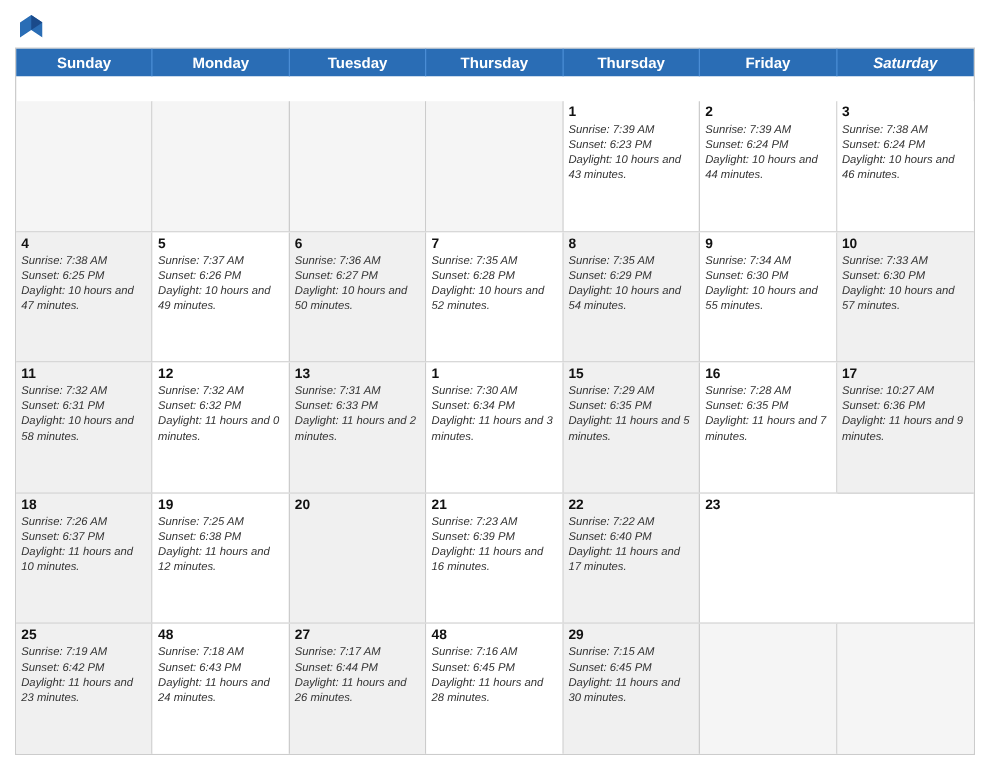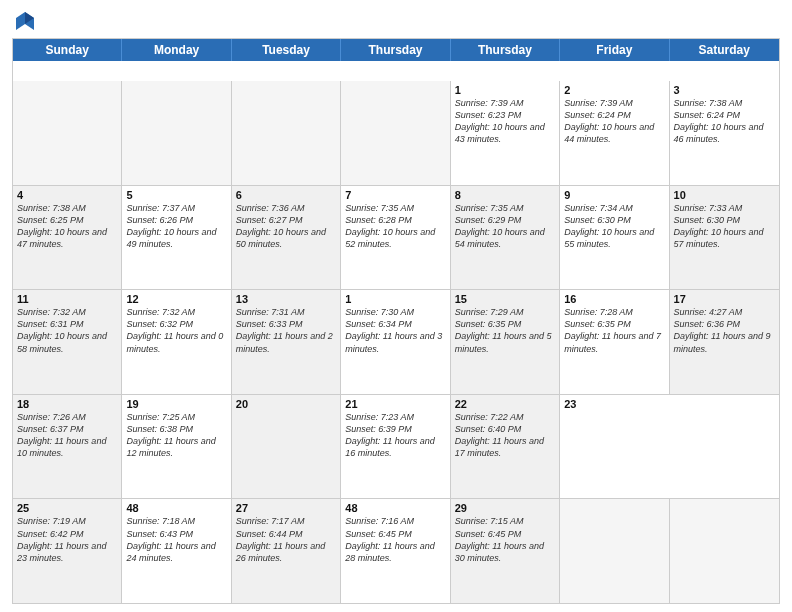--- a/index.html
+++ b/index.html
@@ -68,21 +68,21 @@
       background: #2a6db5;
     }
     .cal-header-cell {
       color: #fff;
       font-size: 12px;
       font-weight: bold;
       text-align: center;
       padding: 4px 2px;
       border-right: 1px solid #4a8dd5;
     }
-    .cal-header-cell:last-child { border-right: none; }
+    .cal-header-cell:last-child { border-right: none; font-style: italic; }
     .cal-body {
       flex: 1;
       display: flex;
       flex-direction: column;
     }
     .cal-row {
       display: grid;
       grid-template-columns: repeat(7, 1fr);
       flex: 1;
       border-top: 1px solid #ccc;
@@ -260,21 +260,21 @@
           </div>
           <div class="cal-cell">
             <div class="day-num">16</div>
             <div class="cell-text">Sunrise: 7:28 AM
 Sunset: 6:35 PM
 Daylight: 11 hours
 and 7 minutes.</div>
           </div>
           <div class="cal-cell shaded">
             <div class="day-num">17</div>
-            <div class="cell-text">Sunrise: 4:27 AM
+            <div class="cell-text">Sunrise: 10:27 AM
 Sunset: 6:36 PM
 Daylight: 11 hours
 and 9 minutes.</div>
           </div>
         </div>
         <div class="cal-row">
           <div class="cal-cell shaded">
             <div class="day-num">18</div>
             <div class="cell-text">Sunrise: 7:26 AM
 Sunset: 6:37 PM

